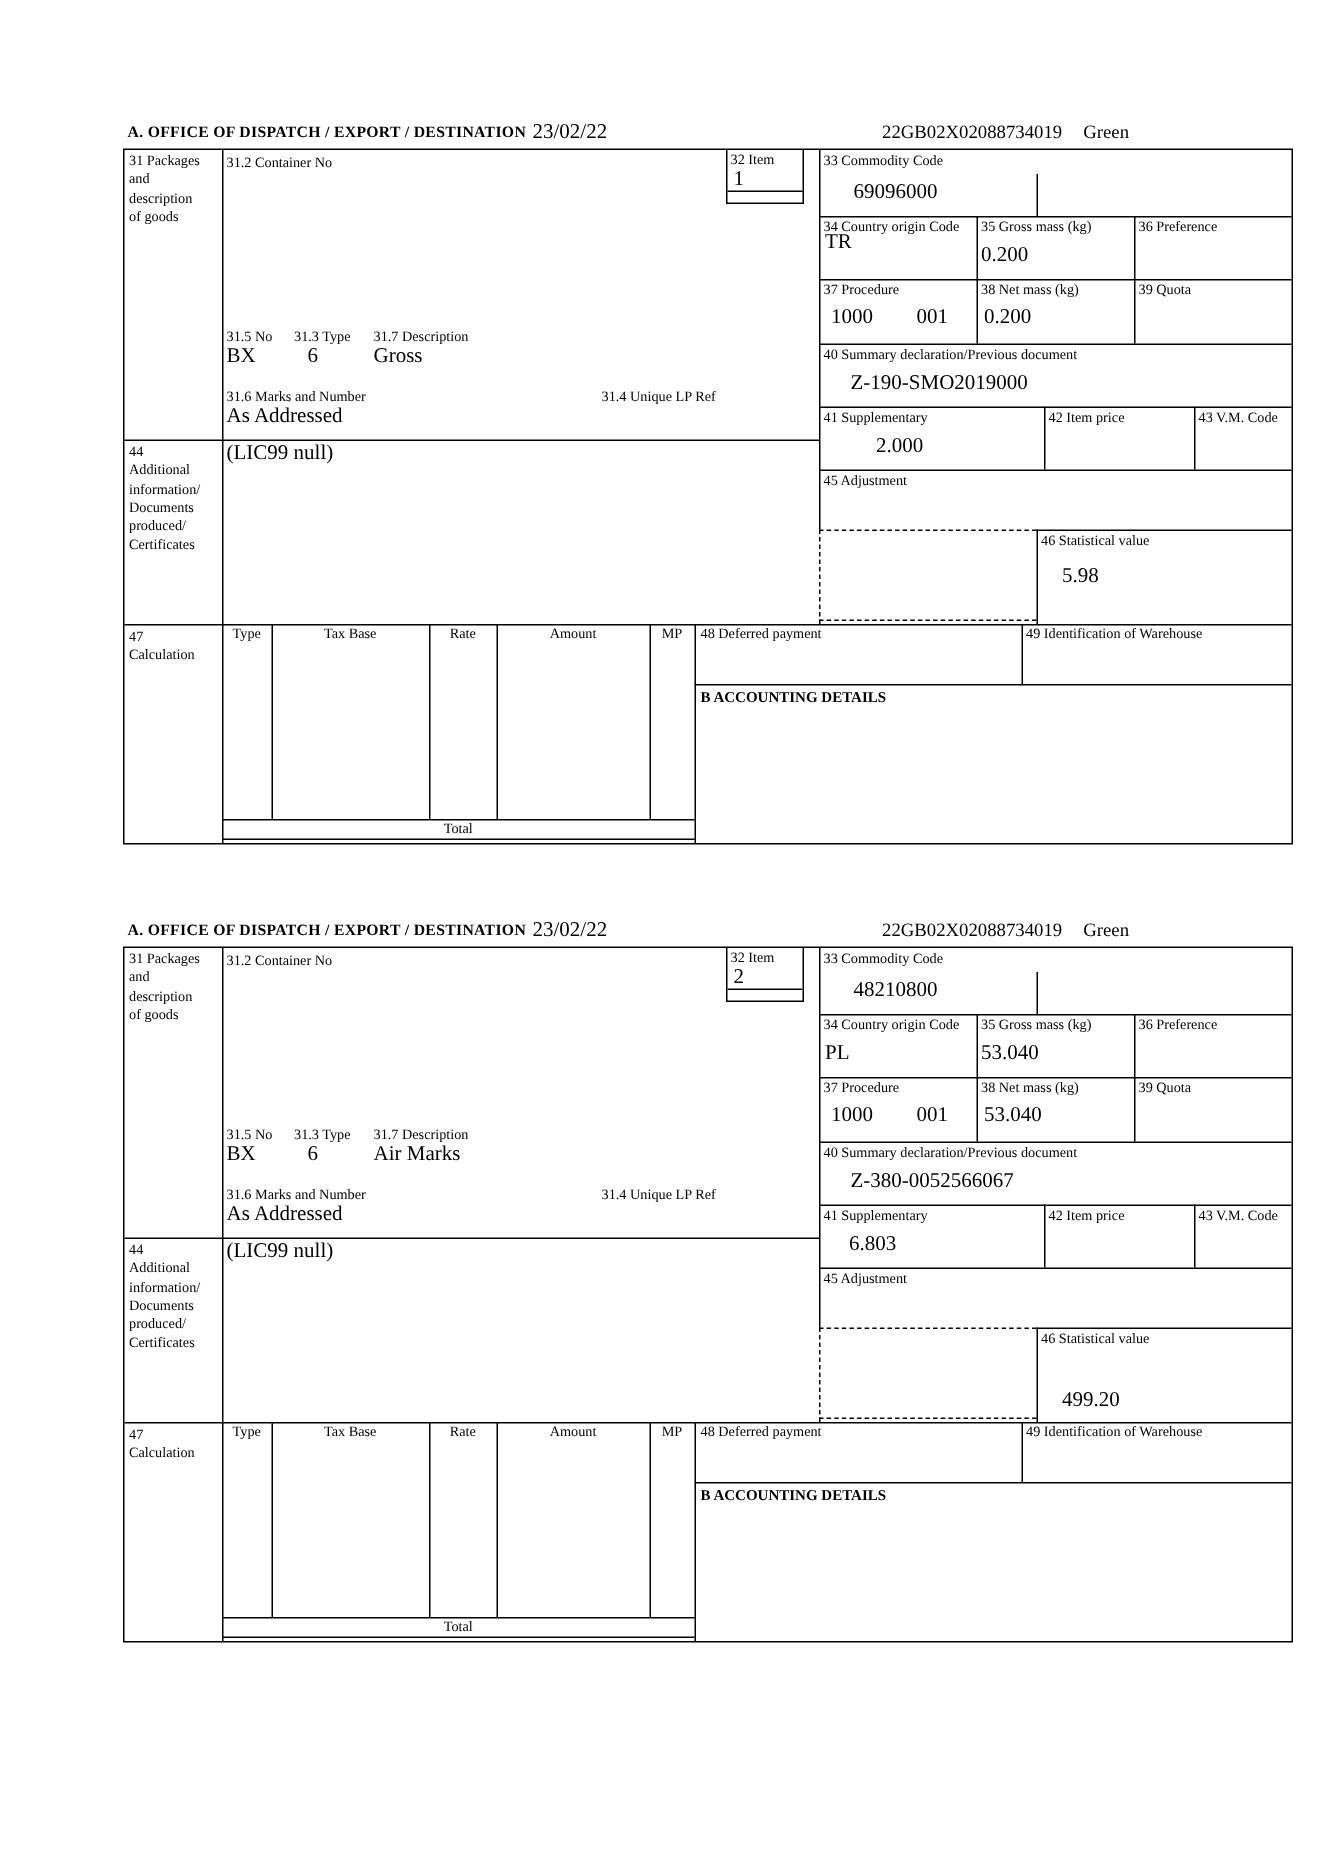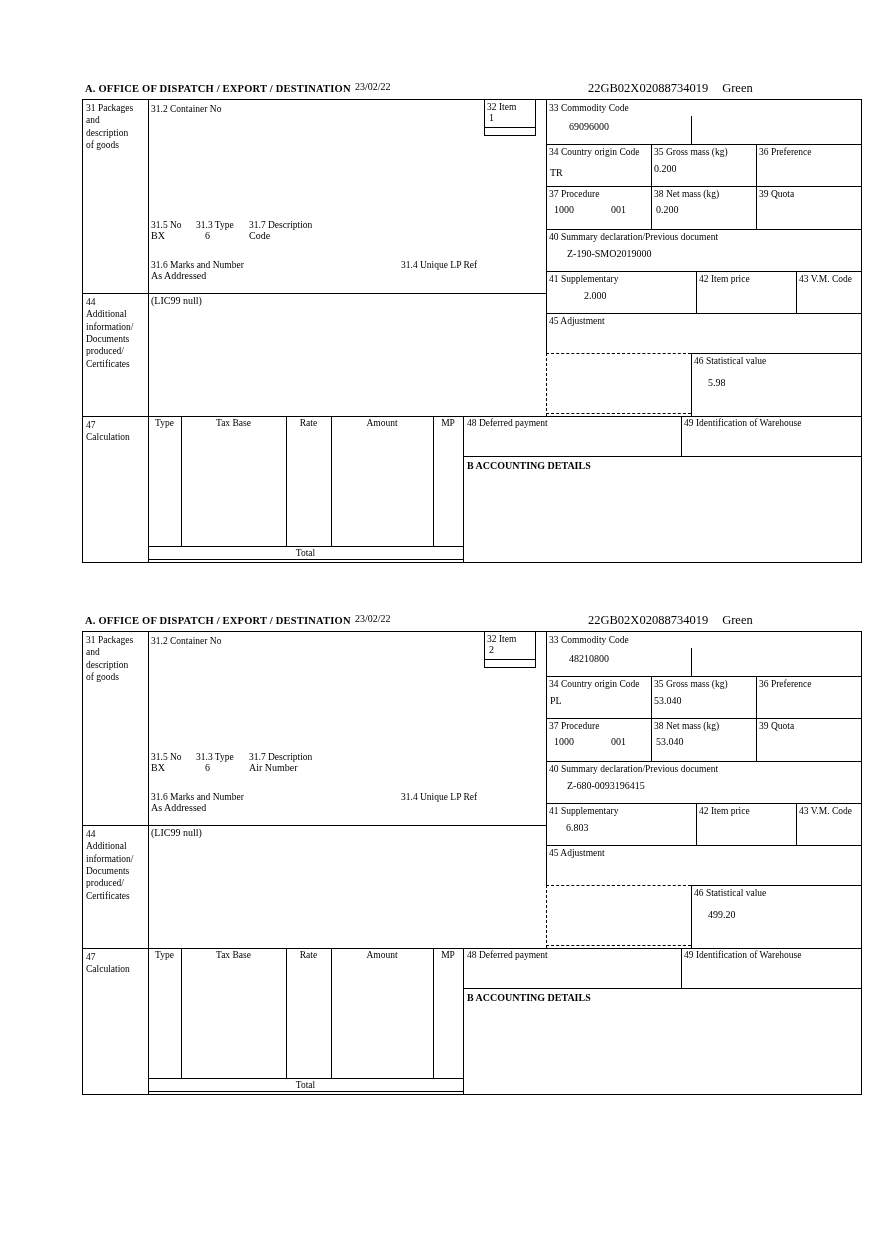--- a/index.html
+++ b/index.html
@@ -7,21 +7,21 @@
   body { font-family:"Liberation Serif","DejaVu Serif",serif; color:#000; }
   #page { position:relative; width:882px; height:1250px; background:#fff; overflow:hidden; }
   .sec { position:absolute; left:0; width:739px; height:532px; }
   .ob  { position:absolute; left:82px; top:19px; width:780px; height:464px; border:1px solid #000; }
   .hl  { position:absolute; border-top:1px solid #000; height:0; }
   .vl  { position:absolute; border-left:1px solid #000; width:0; }
   .hd  { border-top-style:dashed; }
   .vd  { border-left-style:dashed; }
   .lb  { position:absolute; font-size:9.5px; line-height:1.1; white-space:nowrap; }
   .lbw { position:absolute; font-size:9.5px; line-height:1.3; white-space:pre-line; }
-  .vv  { position:absolute; font-size:10px; line-height:1.1; white-space:nowrap; }
+  .vv  { position:absolute; font-size:14px; line-height:1.1; white-space:nowrap; }
   .tc  { text-align:center; }
   .hdr { position:absolute; font-weight:bold; font-size:10.5px; white-space:nowrap; letter-spacing:.2px; }
   .bold{ font-weight:bold; }
   .ref { position:absolute; display:flex; gap:14px; font-size:12.5px; }
 </style>
 </head>
 <body>
 
 <div id="page">
     <div class="sec" style="top: 80px;">
@@ -54,34 +54,34 @@
     <div style="position:absolute;left:401px;top:0;width:52px;height:36px;border:1px solid #000;border-top:none">
       <div class="lb" style="left:2px;top:2px">32 Item</div>
       <div class="vv" style="left:4px;top:12px">1</div>
       <div class="hl" style="left:0;top:27px;width:50px"></div>
     </div>
     <div class="lb" style="left:68px;top:120px">31.5 No</div>
     <div class="lb" style="left:113px;top:120px">31.3 Type</div>
     <div class="lb" style="left:166px;top:120px">31.7 Description</div>
     <div class="vv" style="left:68px;top:130px">BX</div>
     <div class="vv" style="left:122px;top:130px">6</div>
-    <div class="vv" style="left:166px;top:130px">Code</div>
+    <div class="vv" style="left:166px;top:130px">Gross</div>
     <div class="lb" style="left:68px;top:160px">31.6 Marks and Number</div>
     <div class="lb" style="left:318px;top:160px">31.4 Unique LP Ref</div>
     <div class="vv" style="left:68px;top:170px">As Addressed</div>
     <div class="vv" style="left:68px;top:195px">(LIC99 null)</div>
 
     <div class="vl" style="left:463px;top:0;height:253px"></div>
     <div class="lb" style="left:466px;top:3px">33 Commodity Code</div>
     <div class="vv" style="left:486px;top:21px">69096000</div>
     <div class="vl" style="left:608px;top:16px;height:28px"></div>
     <div class="hl" style="left:463px;top:44px;width:315px"></div>
 
     <div class="lb" style="left:466px;top:47px">34 Country origin Code</div>
-    <div class="vv" style="left:467px;top:67px">TR</div>
+    <div class="vv" style="left:467px;top:54px">TR</div>
     <div class="lb" style="left:571px;top:47px">35 Gross mass (kg)</div>
     <div class="vv" style="left:571px;top:63px">0.200</div>
     <div class="lb" style="left:676px;top:47px">36 Preference</div>
     <div class="vl" style="left:568px;top:44px;height:85px"></div>
     <div class="vl" style="left:673px;top:44px;height:85px"></div>
     <div class="hl" style="left:463px;top:86px;width:315px"></div>
 
     <div class="lb" style="left:466px;top:89px">37 Procedure</div>
     <div class="vv" style="left:471px;top:104px">1000</div>
     <div class="vv" style="left:528px;top:104px">001</div>
@@ -163,21 +163,21 @@
     <div style="position:absolute;left:401px;top:0;width:52px;height:36px;border:1px solid #000;border-top:none">
       <div class="lb" style="left:2px;top:2px">32 Item</div>
       <div class="vv" style="left:4px;top:12px">2</div>
       <div class="hl" style="left:0;top:27px;width:50px"></div>
     </div>
     <div class="lb" style="left:68px;top:120px">31.5 No</div>
     <div class="lb" style="left:113px;top:120px">31.3 Type</div>
     <div class="lb" style="left:166px;top:120px">31.7 Description</div>
     <div class="vv" style="left:68px;top:130px">BX</div>
     <div class="vv" style="left:122px;top:130px">6</div>
-    <div class="vv" style="left:166px;top:130px">Air Number</div>
+    <div class="vv" style="left:166px;top:130px">Air Marks</div>
     <div class="lb" style="left:68px;top:160px">31.6 Marks and Number</div>
     <div class="lb" style="left:318px;top:160px">31.4 Unique LP Ref</div>
     <div class="vv" style="left:68px;top:170px">As Addressed</div>
     <div class="vv" style="left:68px;top:195px">(LIC99 null)</div>
 
     <div class="vl" style="left:463px;top:0;height:253px"></div>
     <div class="lb" style="left:466px;top:3px">33 Commodity Code</div>
     <div class="vv" style="left:486px;top:21px">48210800</div>
     <div class="vl" style="left:608px;top:16px;height:28px"></div>
     <div class="hl" style="left:463px;top:44px;width:315px"></div>
@@ -193,40 +193,40 @@
 
     <div class="lb" style="left:466px;top:89px">37 Procedure</div>
     <div class="vv" style="left:471px;top:104px">1000</div>
     <div class="vv" style="left:528px;top:104px">001</div>
     <div class="lb" style="left:571px;top:89px">38 Net mass (kg)</div>
     <div class="vv" style="left:573px;top:104px">53.040</div>
     <div class="lb" style="left:676px;top:89px">39 Quota</div>
     <div class="hl" style="left:463px;top:129px;width:315px"></div>
 
     <div class="lb" style="left:466px;top:132px">40 Summary declaration/Previous document</div>
-    <div class="vv" style="left:484px;top:148px">Z-680-0093196415</div>
+    <div class="vv" style="left:484px;top:148px">Z-380-0052566067</div>
     <div class="hl" style="left:463px;top:171px;width:315px"></div>
 
     <div class="lb" style="left:466px;top:174px">41 Supplementary</div>
     <div class="vv" style="left:483px;top:190px">6.803</div>
     <div class="vl" style="left:613px;top:171px;height:42px"></div>
     <div class="lb" style="left:616px;top:174px">42 Item price</div>
     <div class="vl" style="left:713px;top:171px;height:42px"></div>
     <div class="lb" style="left:716px;top:174px">43 V.M. Code</div>
     <div class="hl" style="left:463px;top:213px;width:315px"></div>
 
     <div class="lb" style="left:466px;top:216px">45 Adjustment</div>
 
     <div class="hl hd" style="left:463px;top:253px;width:145px"></div>
     <div class="vl vd" style="left:463px;top:253px;height:63px"></div>
     <div class="hl hd" style="left:463px;top:313px;width:145px"></div>
     <div class="hl" style="left:608px;top:253px;width:170px"></div>
     <div class="vl" style="left:608px;top:253px;height:63px"></div>
     <div class="lb" style="left:611px;top:256px">46 Statistical value</div>
-    <div class="vv" style="left:625px;top:277px">499.20</div>
+    <div class="vv" style="left:625px;top:294px">499.20</div>
 
     <div class="vl" style="left:98px;top:316px;height:130px"></div>
     <div class="vl" style="left:203px;top:316px;height:130px"></div>
     <div class="vl" style="left:248px;top:316px;height:130px"></div>
     <div class="vl" style="left:350px;top:316px;height:130px"></div>
     <div class="vl" style="left:380px;top:316px;height:146px"></div>
     <div class="lb tc" style="left:65px;top:318px;width:33px">Type</div>
     <div class="lb tc" style="left:98px;top:318px;width:105px">Tax Base</div>
     <div class="lb tc" style="left:203px;top:318px;width:45px">Rate</div>
     <div class="lb tc" style="left:248px;top:318px;width:102px">Amount</div>

